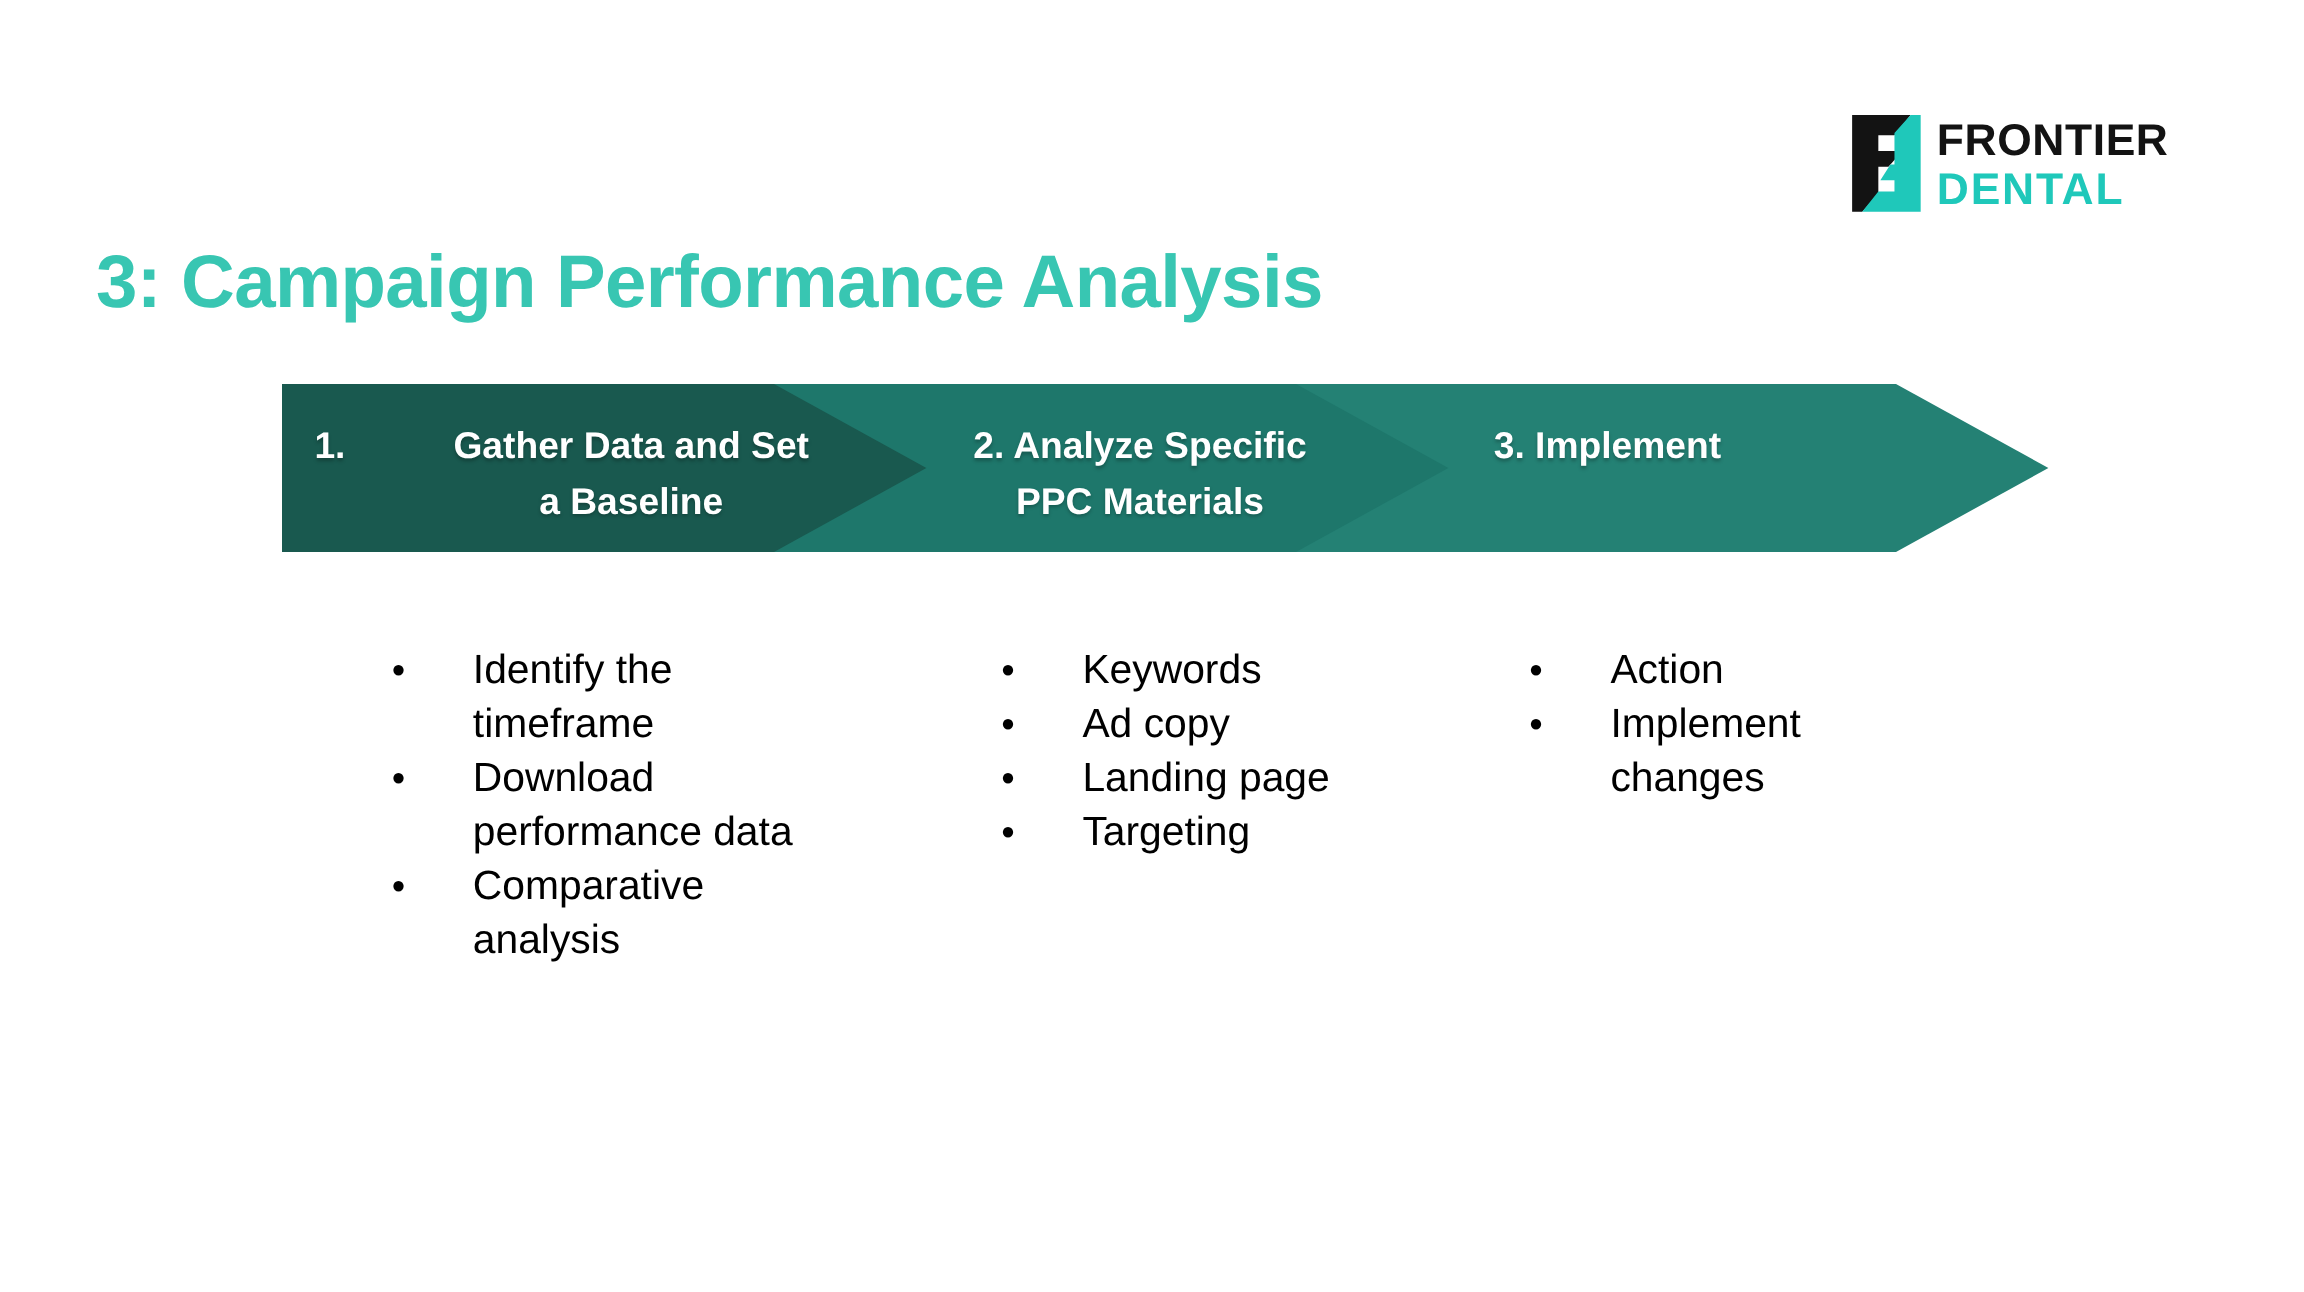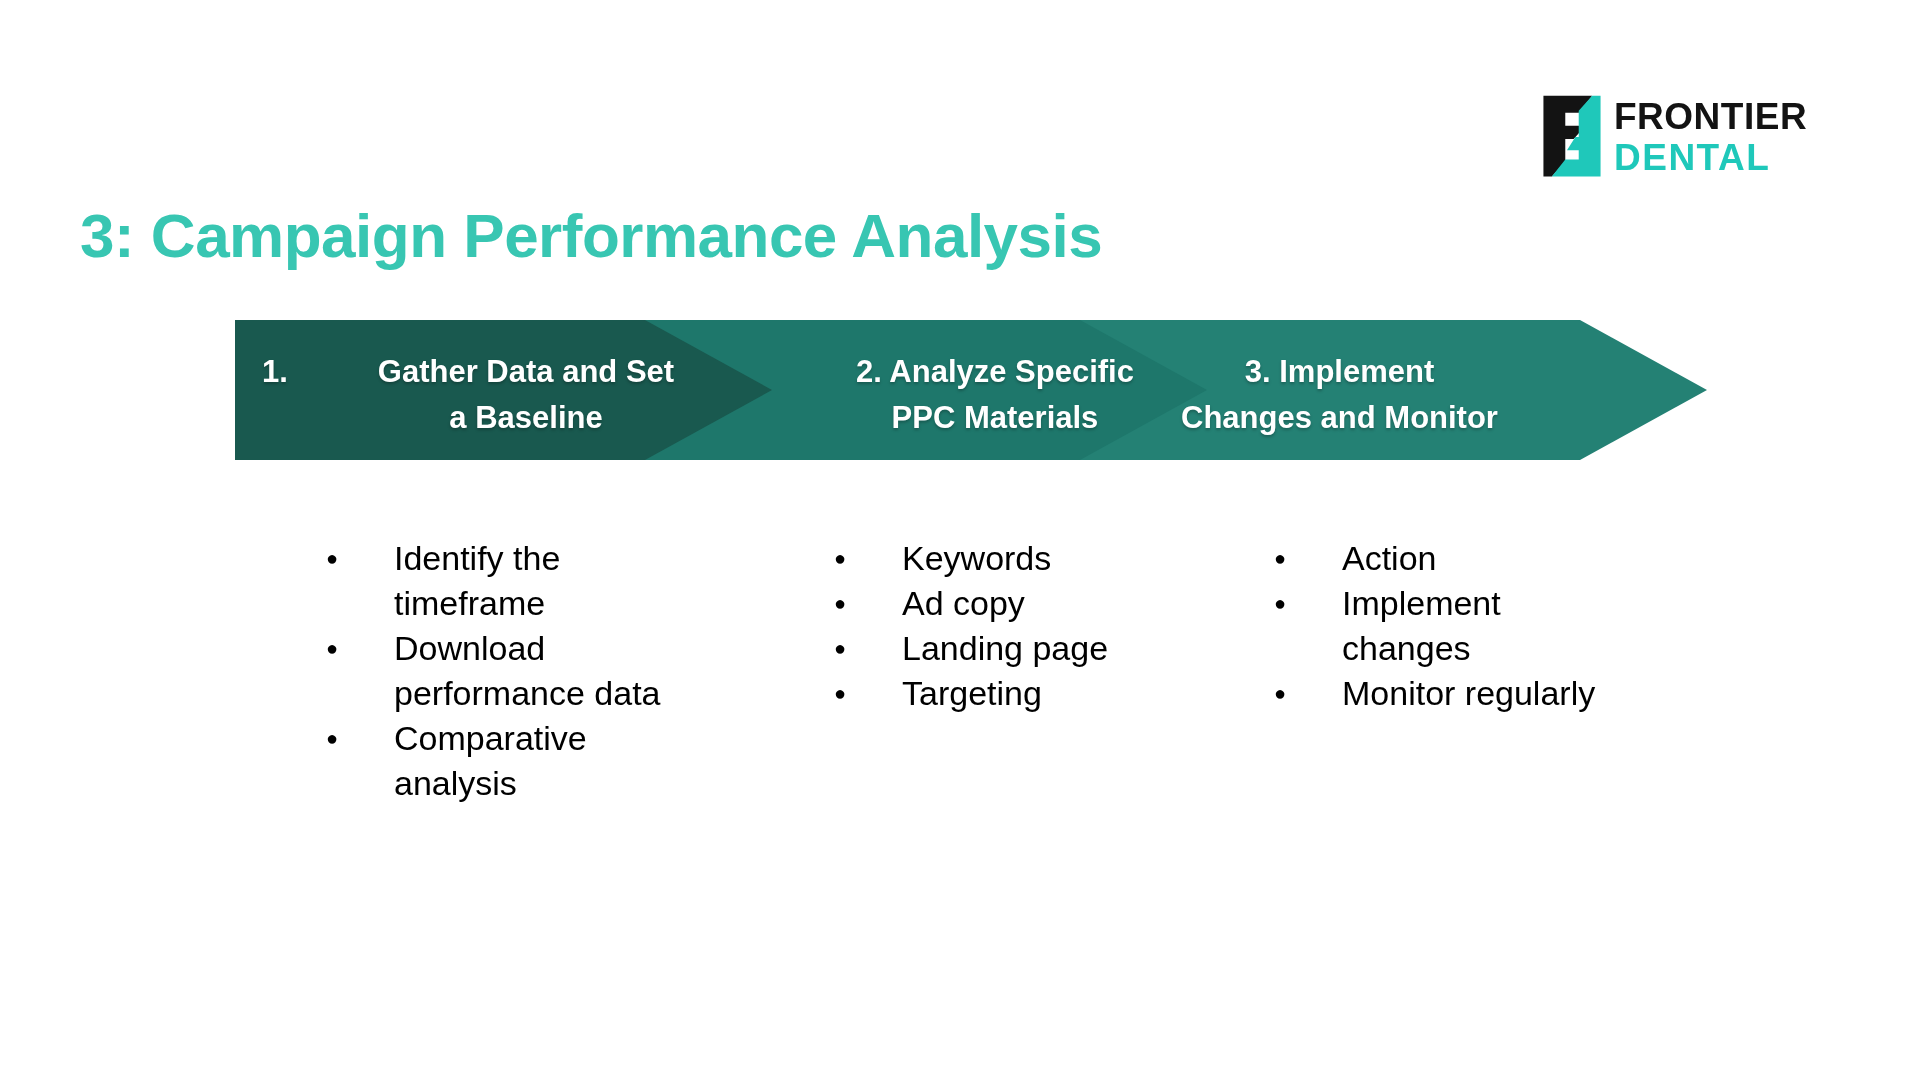--- a/index.html
+++ b/index.html
@@ -61,21 +61,21 @@
     line-height: 46px;
     text-align: center;
     text-shadow: 0 2px 3px rgba(0,0,0,0.25);
   }
   .arrow-label-1 {
     left: 262px; top: 349px;
     display: flex; text-align: left;
   }
   .arrow-label-1 .step-number { width: 86px; text-align: left; }
   .arrow-label-1 .step-lines { width: 356px; text-align: center; }
-  .arrow-label-2 { left: 810px;  top: 349px; width: 370px; text-align: center; }
+  .arrow-label-2 { left: 765px;  top: 349px; width: 370px; text-align: center; }
   .arrow-label-3 { left: 1152px; top: 349px; width: 375px; }
 
   
   .bullet-col {
     position: absolute;
     top: 524px;
     margin: 12px; padding: 0;
     list-style: none;
     font-size: 34px;
     line-height: 45px;
@@ -124,35 +124,33 @@
     </span>
   </div>
 
   <div class="arrow-label arrow-label-2">
     <span>2. Analyze Specific</span><br>
     <span>PPC Materials</span>
   </div>
 
   <div class="arrow-label arrow-label-3">
     <span>3. Implement</span><br>
-    <span>Changes and Monitor</span>
   </div>
 
   <ul class="bullet-col bullet-col-1">
     <li>Identify the timeframe</li>
     <li>Download performance data</li>
     <li>Comparative analysis</li>
   </ul>
 
   <ul class="bullet-col bullet-col-2">
     <li>Keywords</li>
     <li>Ad copy</li>
     <li>Landing page</li>
     <li>Targeting</li>
   </ul>
 
   <ul class="bullet-col bullet-col-3">
     <li>Action</li>
     <li>Implement changes</li>
-    <li>Monitor regularly</li>
   </ul>
 
 </div>
 
 </body></html>

